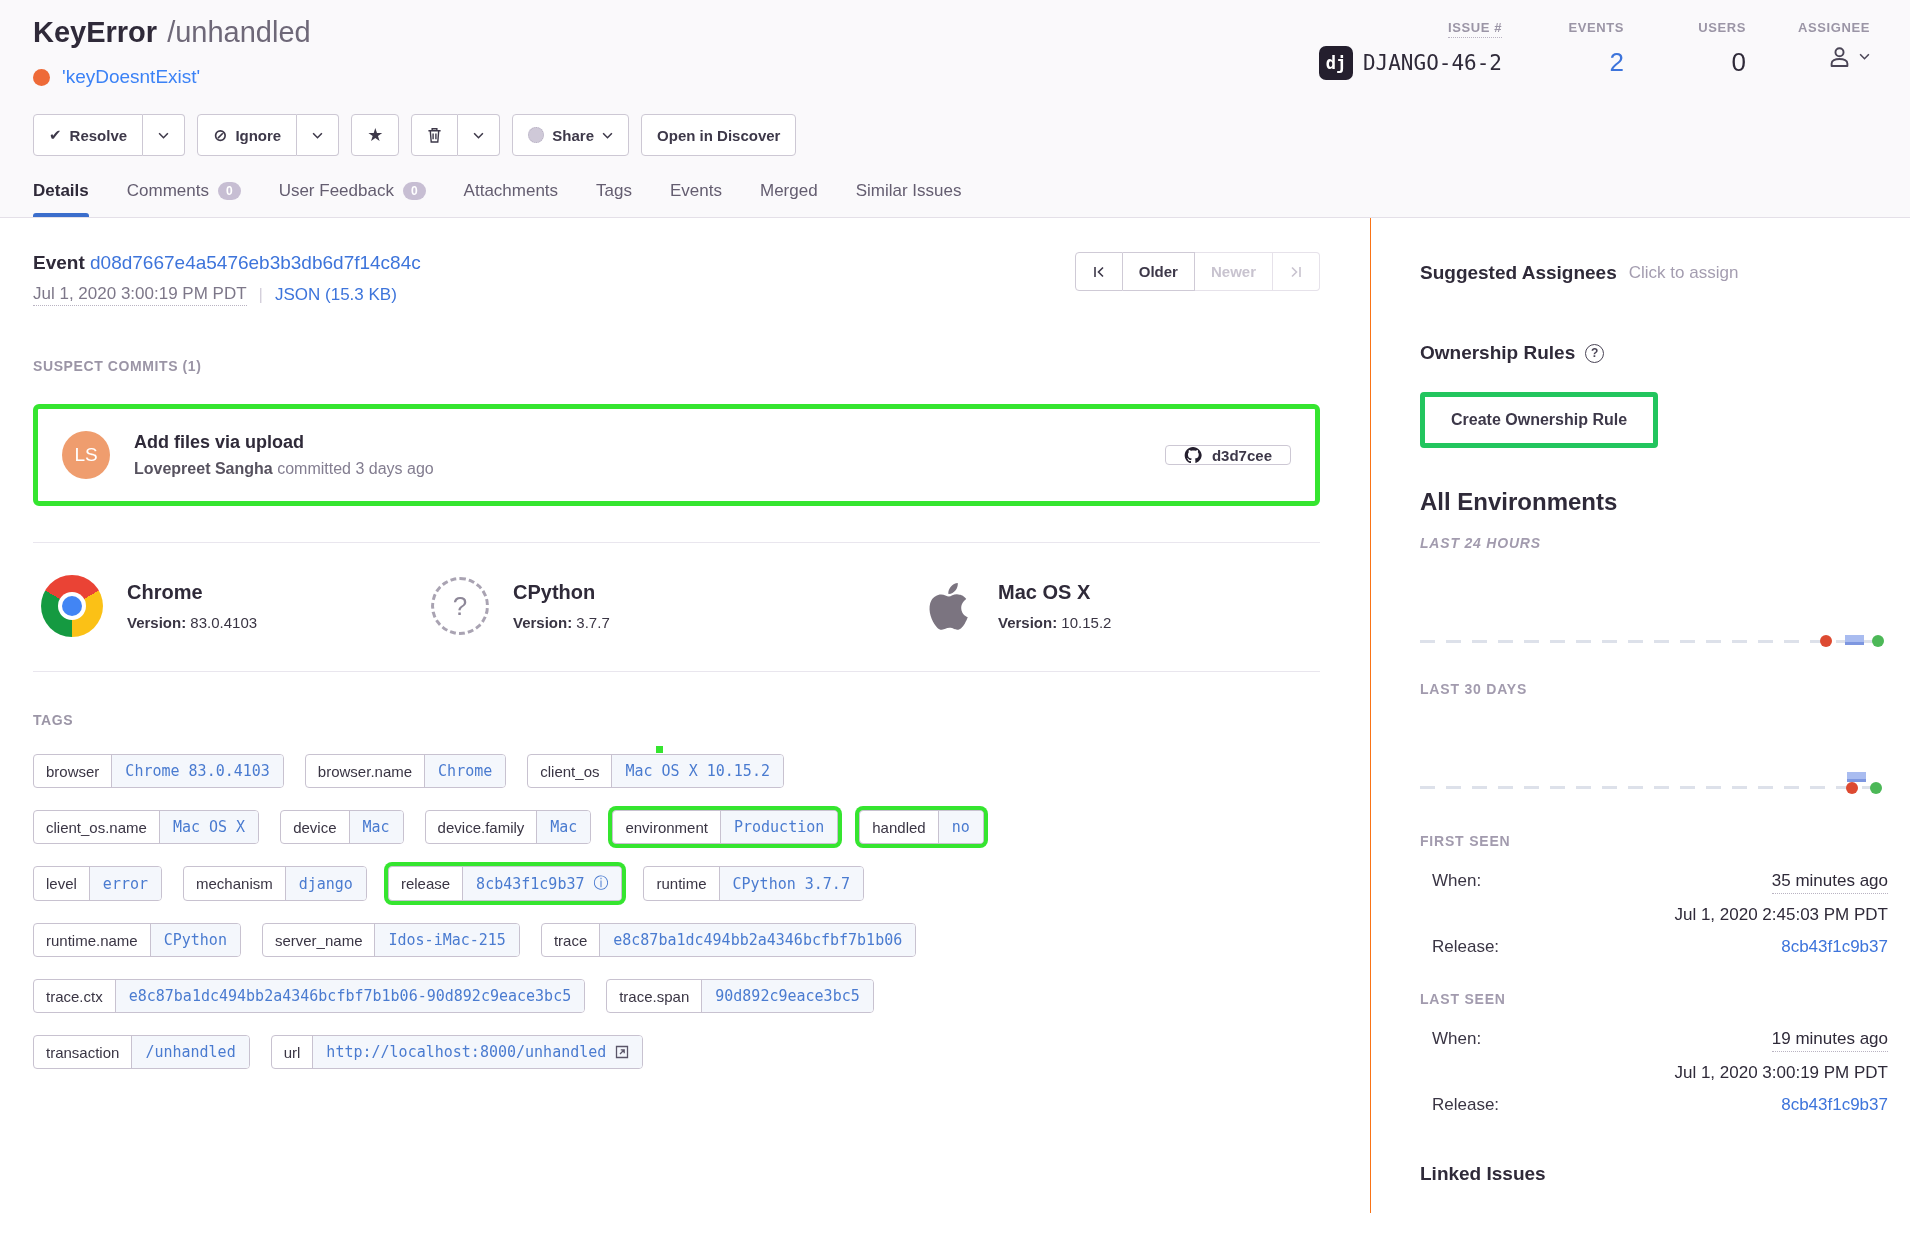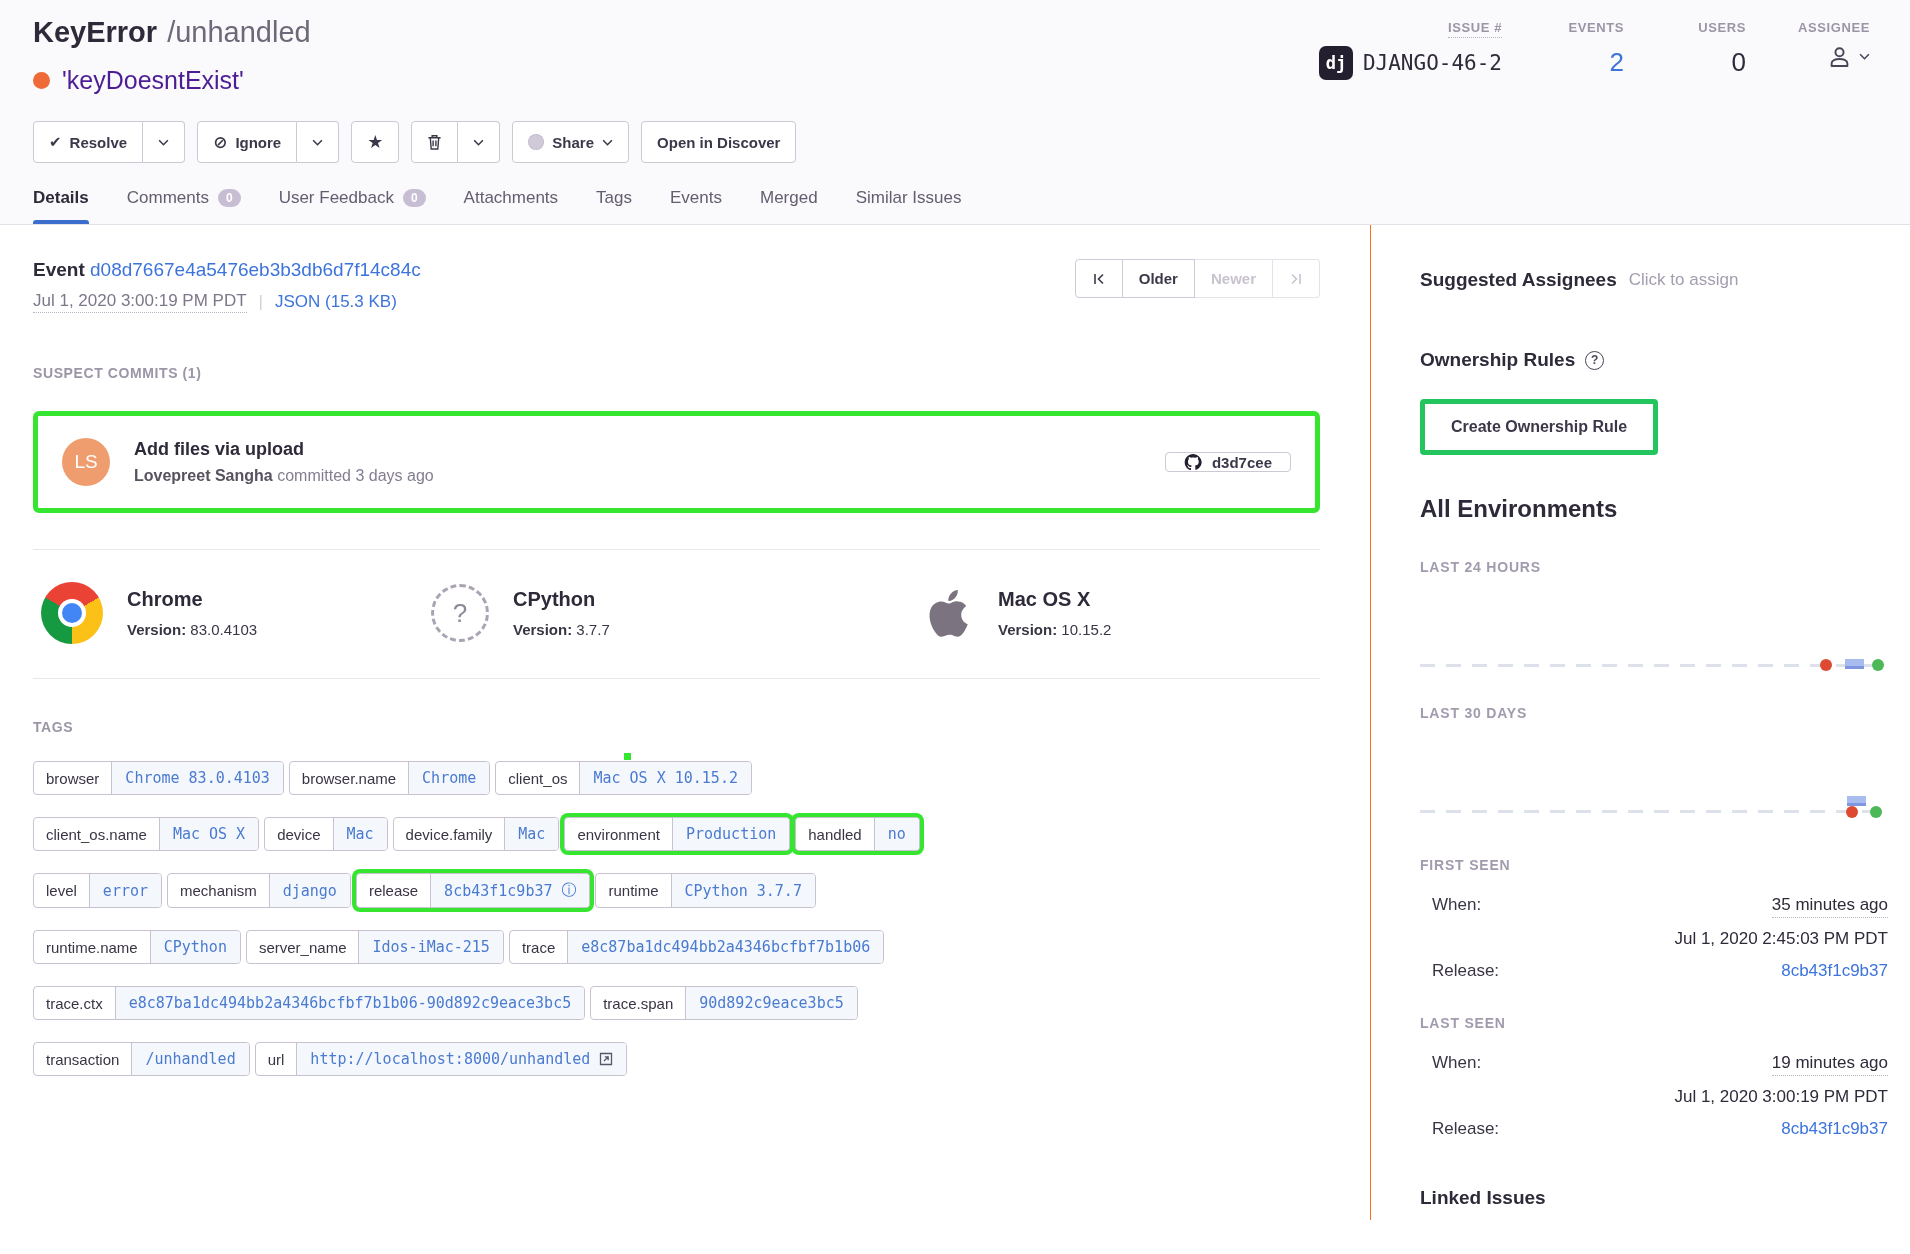--- a/index.html
+++ b/index.html
@@ -7,21 +7,21 @@
     font-family:"Liberation Sans","DejaVu Sans",sans-serif; color:#342f3e; }
 
   
   .top { background:#faf9fb; padding:16px 40px 0 33px; border-bottom:1px solid #e4e0e8; }
   .title-row { display:flex; justify-content:space-between; align-items:flex-start; }
   .page-title { font-size:29px; color:#2f2a39; }
   .page-title .main-t { font-weight:bold; }
   .page-title .sub-t { font-weight:400; color:#6e6878; margin-left:10px; }
   .culprit-row { display:flex; align-items:center; gap:12px; margin-top:17px; }
   .level-dot { width:17px; height:17px; border-radius:50%; background:#ee6a38; }
-  .culprit { font-size:25px; color:#4c1d95;text-align:right; }
+  .culprit { font-size:19px; color:#3b82f6;text-align:right; }
 
   .stats { display:flex; gap:52px; margin-top:4px; }
   .stat { display:flex; flex-direction:column; align-items:flex-end; min-width:70px; }
   .stat-label { font-size:13px; font-weight:bold; letter-spacing:0.6px; color:#9b95a6; }
   .stat-label.dotted { border-bottom:1px dotted #b9b3c2; padding-bottom:2px; }
   .stat-value { margin-top:12px; font-size:26px; }
   .stat-value.blue { color:#3d74db; }
   .stat-value.dark { color:#2f2a39; }
   .issue-val { display:flex; align-items:center; gap:10px; margin-top:8px; }
   .dj-badge { width:34px; height:34px; border-radius:7px; background:#241f2e; color:#fff;
@@ -100,21 +100,21 @@
   .chrome-icon { width:62px; height:62px; border-radius:50%; position:relative; flex:none;
     background:conic-gradient(from 60deg,#fbc116 0 120deg,#159a41 0 240deg,#ea4335 0 360deg); }
   .chrome-icon::before { content:''; position:absolute; inset:17px; background:#fff; border-radius:50%; }
   .chrome-icon::after { content:''; position:absolute; inset:21px; background:#4285f4; border-radius:50%; }
   .unknown-icon { width:58px; height:58px; border:3px dashed #a9a3b2; border-radius:50%; flex:none;
     display:flex; align-items:center; justify-content:center; font-size:26px; color:#8d8798; }
   .apple-icon { width:58px; height:62px; flex:none; }
 
   
   .tag-rows { margin-top:26px; }
-  .tag-row { display:flex; gap:5px; margin-bottom:22px; }
+  .tag-row { display:flex; gap:21px; margin-bottom:22px; }
   .pill { display:inline-flex; border:1px solid #c8c2d0; border-radius:4px; background:#fff;
     position:relative; }
   .pill.hl { box-shadow:0 0 0 4px #35e52f; }
   .tag-key { padding:7px 12px; font-size:15px; color:#3a3544; display:flex; align-items:center; }
   .tag-val { padding:7px 13px; background:#f4f7fc; border-left:1px solid #c8c2d0;
     font-family:"DejaVu Sans Mono",monospace; font-size:15px; color:#4a7bd0;
     display:flex; align-items:center; gap:9px; cursor:pointer;
     border-radius:0 3px 3px 0; white-space:nowrap; }
   .info-glyph { font-size:15px; color:#4a7bd0; }
   .green-marker { position:absolute; top:-9px; left:128px; width:7px; height:7px; background:#35e52f; }
@@ -125,21 +125,21 @@
   .side-hint { font-weight:400; color:#a49db0; font-size:17px; margin-left:12px; }
   .help-circle { width:19px; height:19px; border:1.6px solid #4a4556; border-radius:50%;
     font-size:12px; font-weight:bold; color:#4a4556; display:inline-flex; align-items:center;
     justify-content:center; margin-left:10px; }
   .own-rules { margin-top:58px; }
   .create-rule-btn { margin-top:28px; background:#fff; border:5px solid #22c55e; border-radius:4px;
     padding:14px 26px; font-size:16px; font-weight:bold; color:#3d3849; cursor:pointer;
     font-family:inherit; }
   .all-env { margin-top:40px; font-size:24px; }
   .side-label { font-size:14px; font-weight:bold; letter-spacing:0.8px; color:#a29bae; }
-  .lbl-24 { margin-top:36px; }
+  .lbl-24 { margin-top:19px;font-style:italic; }
   .sparkline { position:relative; height:100px; }
   .spark-line { position:absolute; left:0; right:0; bottom:8px; height:3px;
     background:repeating-linear-gradient(90deg,#dde1ea 0 15px,transparent 15px 26px); }
   .mark { position:absolute; }
   .dot-red { width:12px; height:12px; border-radius:50%; background:#dd4a31; }
   .dot-green { width:12px; height:12px; border-radius:50%; background:#4cb857; }
   .bar-blue { width:19px; height:10px; background:#a9bcf0; border-bottom:3px solid #7e97e0; }
   .lbl-30 { margin-top:30px; }
   .lbl-fs { margin-top:36px; }
   .seen-block { margin-top:22px; font-size:17px; }

